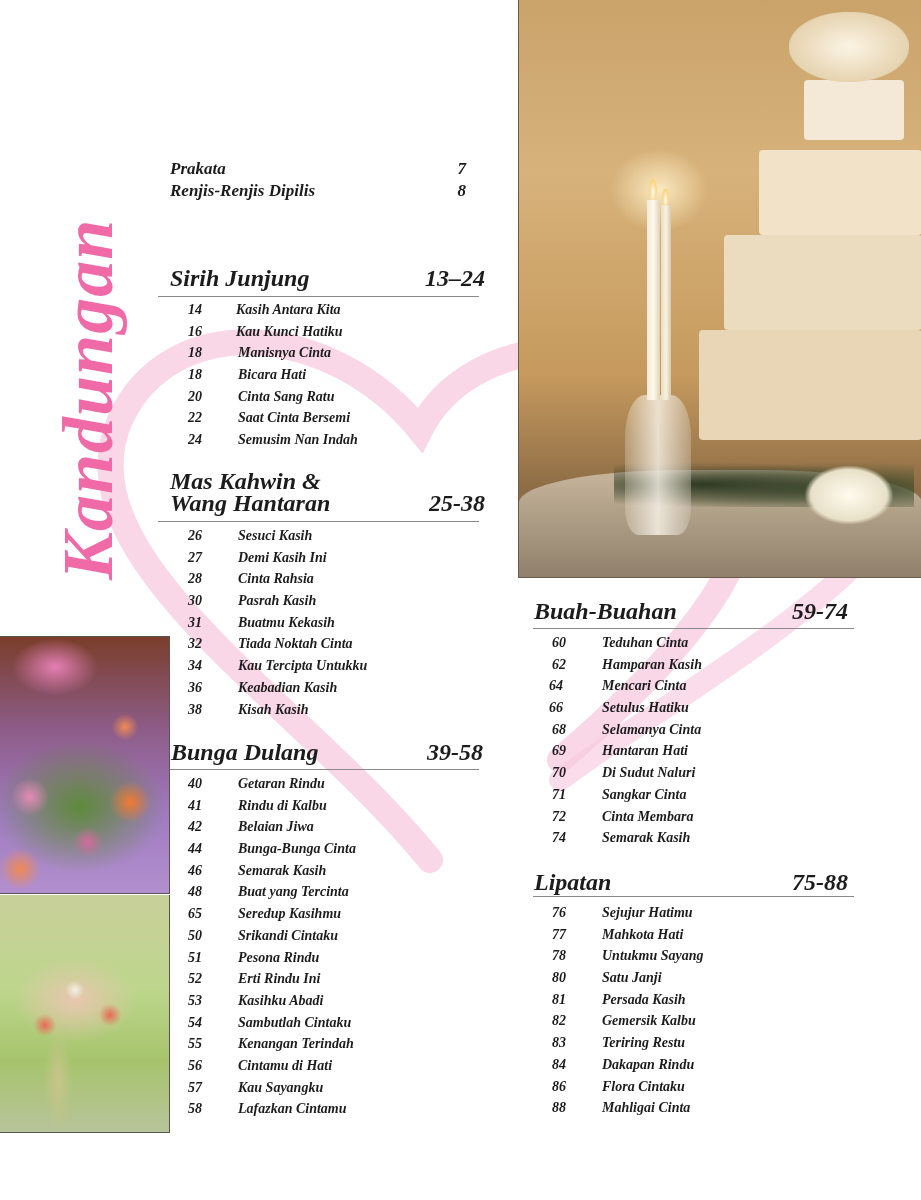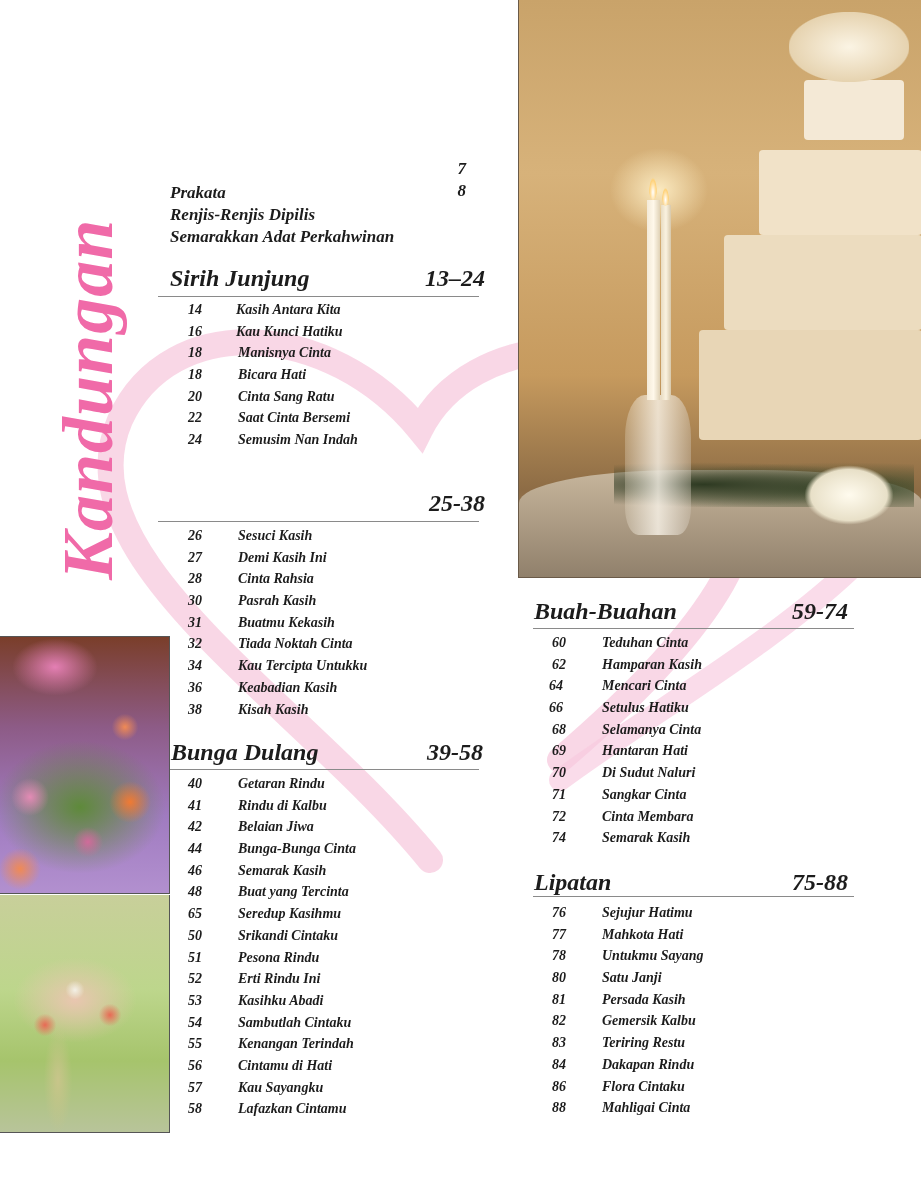--- a/index.html
+++ b/index.html
@@ -61,21 +61,21 @@
       radial-gradient(circle 12px at 110px 120px, #e86a55, rgba(0,0,0,0) 95%),
       radial-gradient(circle 10px at 75px 95px, #f3f0e6, rgba(0,0,0,0) 95%),
       radial-gradient(ellipse 65px 45px at 75px 105px, #e9c6b0, rgba(0,0,0,0) 95%),
       radial-gradient(ellipse 15px 55px at 58px 185px, #c8c58a, rgba(0,0,0,0) 95%),
       linear-gradient(180deg, #c8cf9a 0%, #bdd68c 40%, #a6c46c 70%, #b8c49a 100%);
   }
 
   .toc { position: absolute; font-family: "Liberation Serif", serif; font-style: italic; font-weight: bold; }
   .top-entries { left: 170px; top: 158px; width: 300px; }
   .top-entry { position: relative; font-size: 17px; line-height: 22px; height: 22px; }
-  .top-entry .t { position: absolute; left: 0; margin-top: 24px; }
+  .top-entry .t { position: absolute; left: 0; }
   .top-entry .p { position: absolute; right: 4px; }
   .top-entry.indent .t { left: 10px; }
 
   .section { position: absolute; }
   .sec-head { position: relative; font-size: 24px; line-height: 22px; }
   .sec-head .t { position: absolute; left: 0; white-space: pre-line; }
   .sec-head .p { position: absolute; right: 0; }
   .sec-rule { position: absolute; height: 1px; background: #8a8a8a; }
   .sec-items { position: absolute; }
   .item { position: relative; font-size: 14px; line-height: 21.7px; height: 21.7px; white-space: nowrap; }
@@ -113,24 +113,20 @@
 
 <div class="toc top-entries">
   <div class="top-entry">
     <span class="t">Prakata</span>
     <span class="p">7</span>
   </div>
   <div class="top-entry">
     <span class="t">Renjis-Renjis Dipilis</span>
     <span class="p">8</span>
   </div>
-  <div class="top-entry">
-    <span class="t">Semarakkan Adat Perkahwinan</span>
-    <span class="p"></span>
-  </div>
 </div>
 
 <div class="toc section" style="left:170px; top:267px; width:315px;">
   <div class="sec-head" style="height:22px;">
     <span class="t">Sirih Junjung</span>
     <span class="p">13–24</span>
   </div>
 </div>
 <div class="sec-rule" style="left:158px; top:296px; width:321px;"></div>
 <div class="toc sec-items" style="left:188px; top:299px;">
@@ -159,20 +155,22 @@
       <span class="t" style="left:50px">Saat Cinta Bersemi</span>
     </div>
   <div class="item">
       <span class="n">24</span>
       <span class="t" style="left:50px">Semusim Nan Indah</span>
     </div>
 </div>
 
 <div class="toc section" style="left:170px; top:470px; width:315px;">
   <div class="sec-head" style="height:44px;">
+    <span class="t">Mas Kahwin &amp;
+ Wang Hantaran</span>
     <span class="p" style="top:22px;">25-38</span>
   </div>
 </div>
 <div class="sec-rule" style="left:158px; top:521px; width:321px;"></div>
 <div class="toc sec-items" style="left:188px; top:525px;">
   <div class="item">
       <span class="n">26</span>
       <span class="t" style="left:50px">Sesuci Kasih</span>
     </div>
   <div class="item">

